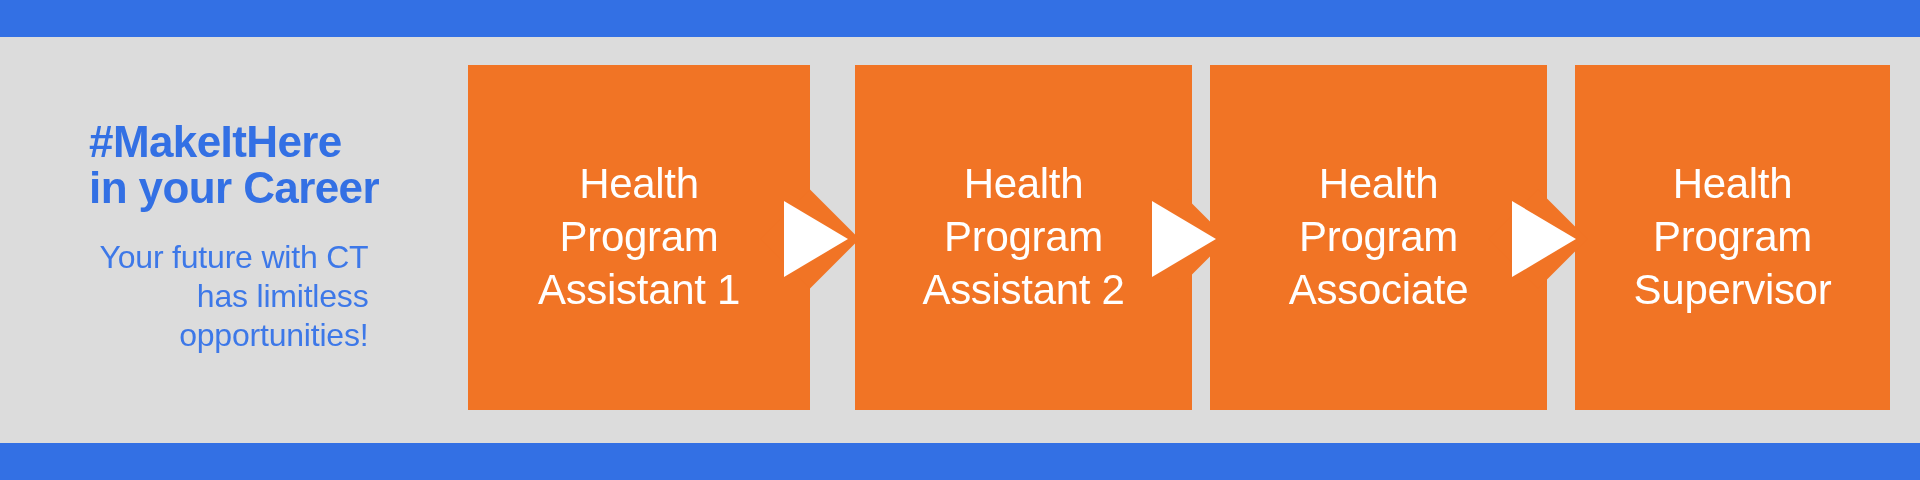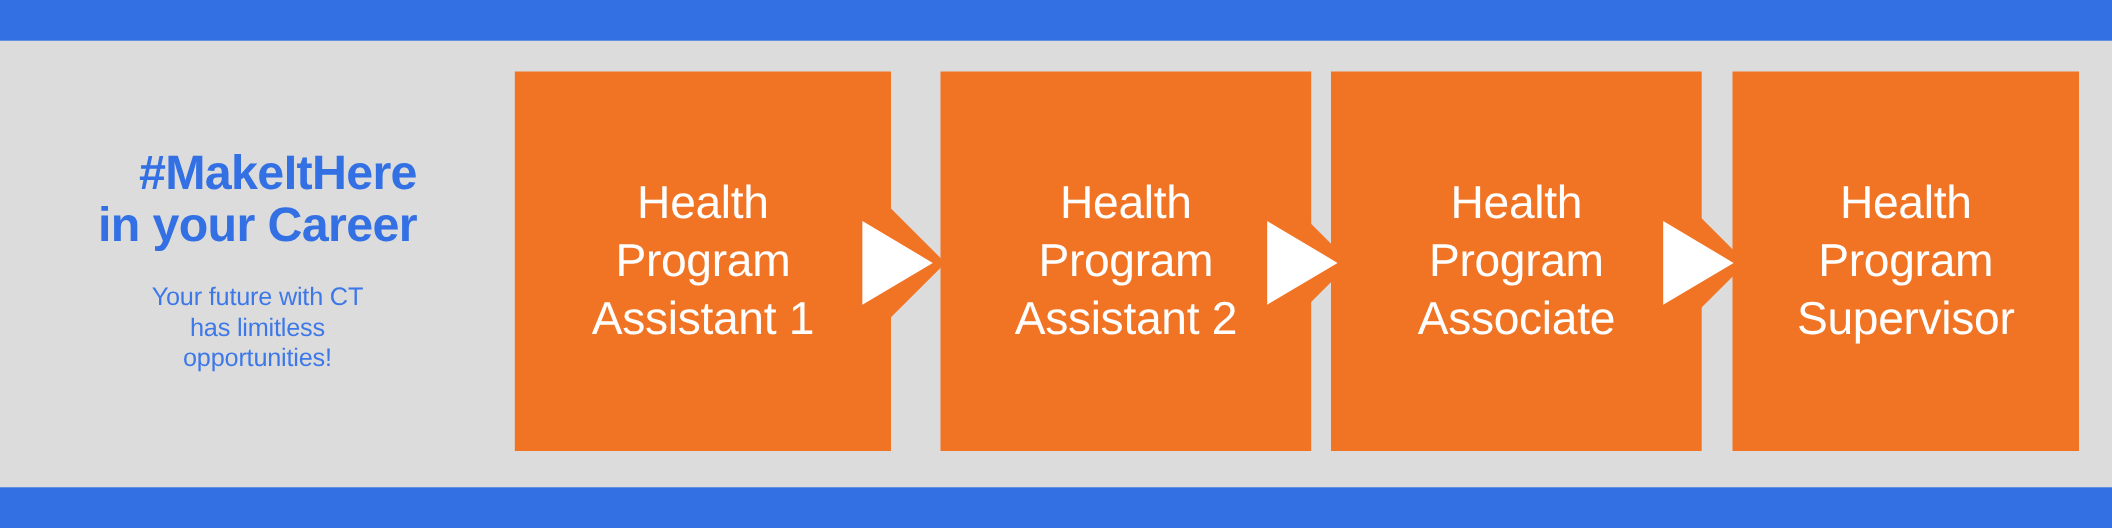--- a/index.html
+++ b/index.html
@@ -43,30 +43,30 @@
     align-items: center;
     justify-content: center;
     box-sizing: border-box;
     padding: 0 18px 6px 18px;
   }
   #promo-headline {
     color: #3370e4;
     font-weight: bold;
     font-size: 44px;
     line-height: 1.06;
-    text-align: right;
+    text-align: left;
     letter-spacing: -0.6px;
     margin: 0 0 26px 0;
     white-space: pre-line;
   }
   #promo-sub {
     color: #3d78e8;
-    font-size: 23px;
+    font-size: 32px;
     line-height: 1.22;
-    text-align: center;
+    text-align: right;
     margin: 0;
     letter-spacing: -0.2px;
     white-space: pre-line;
   }
 
   
   #ladder {
     position: absolute;
     left: 468px;
     top: 65px;

